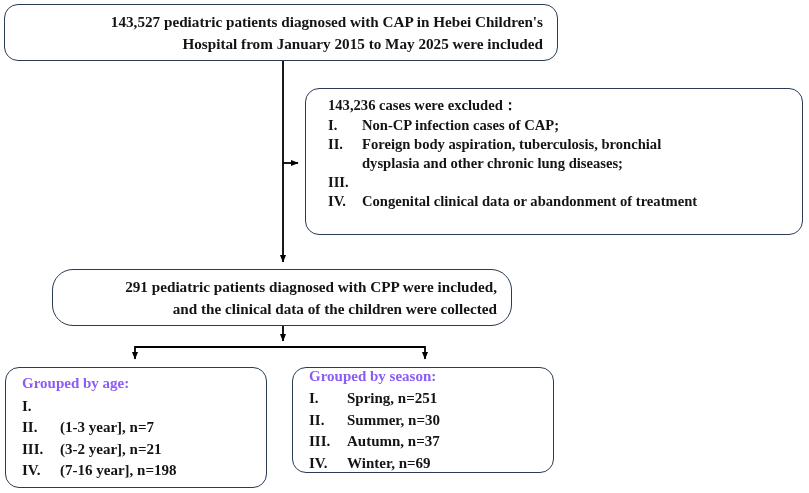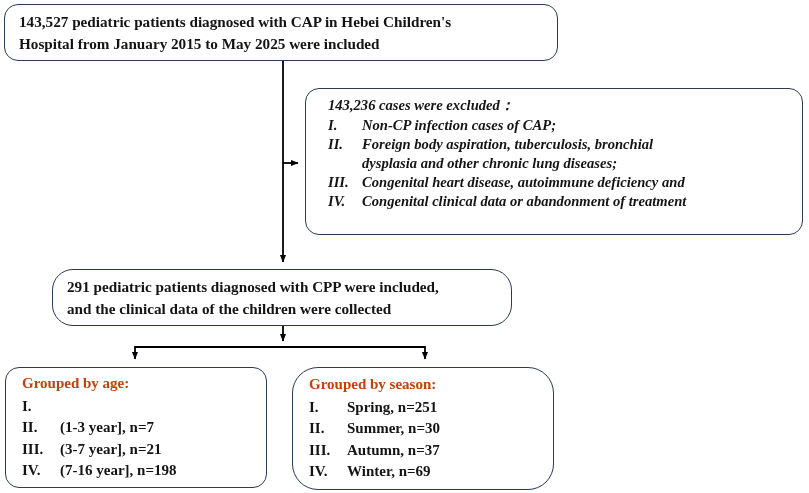--- a/index.html
+++ b/index.html
@@ -30,21 +30,21 @@
     position: absolute;
     box-sizing: border-box;
     border: 1.6px solid #2b3a55;
     border-radius: 14px;
     background: #ffffff;
     display: flex;
     flex-direction: column;
     justify-content: center;
   }
   .centered-node {
-    align-items: flex-start;
+    align-items: flex-end;
     text-align: center;
   }
   .node-line {
     font-weight: bold;
     font-size: 15.2px;
     color: #141414;
     line-height: 1.42;
     white-space: nowrap;
   }
   
@@ -56,21 +56,20 @@
     padding: 0 14px;
   }
   
   #box-exclusions {
     left: 305px;
     top: 88px;
     width: 498px;
     height: 147px;
     padding: 7px 10px 9px 22px;
     justify-content: flex-start;
-    font-style: italic;
   }
   #box-exclusions .node-line {
     font-size: 14.6px;
     line-height: 1.30;
   }
   .excl-heading {
     margin-bottom: 1px;
   }
   .excl-item {
     display: flex;
@@ -104,29 +103,28 @@
     top: 367px;
     width: 262px;
     height: 121px;
     padding: 6px 8px 6px 16px;
     justify-content: center;
   }
   #box-season {
     left: 292px;
     top: 367px;
     width: 262px;
-    height: 123px;
+    height: 106px;
     padding: 6px 8px 6px 16px;
     justify-content: center;
-    border-radius: 26px;
   }
   .group-heading {
     font-weight: bold;
     font-size: 15px;
-    color: #c2410c;
+    color: #8b5cf6;
     line-height: 1.44;
     margin-bottom: 1px;
   }
   .group-item {
     display: flex;
     align-items: baseline;
     font-weight: bold;
     font-size: 15px;
     color: #141414;
     line-height: 1.44;
@@ -179,21 +177,20 @@
       <span class="excl-num">II.</span>
       <span class="excl-text">
         <span>Foreign body aspiration, tuberculosis, bronchial</span>
         <span class="cont">dysplasia and other chronic lung diseases;</span>
       </span>
     </div>
 
     <div class="node-line excl-item">
       <span class="excl-num">III.</span>
       <span class="excl-text">
-        <span>Congenital heart disease, autoimmune deficiency and</span>
       </span>
     </div>
 
     <div class="node-line excl-item">
       <span class="excl-num">IV.</span>
       <span class="excl-text">
         <span>Congenital clinical data or abandonment of treatment</span>
       </span>
     </div>
   </div>
@@ -207,21 +204,21 @@
     <div class="group-heading">Grouped by age:</div>
     <div class="group-item">
       <span class="group-num">I.</span>
     </div>
     <div class="group-item">
       <span class="group-num">II.</span>
       <span>(1-3 year], n=7</span>
     </div>
     <div class="group-item">
       <span class="group-num">III.</span>
-      <span>(3-7 year], n=21</span>
+      <span>(3-2 year], n=21</span>
     </div>
     <div class="group-item">
       <span class="group-num">IV.</span>
       <span>(7-16 year], n=198</span>
     </div>
   </div>
 
   <div class="node-box" id="box-season">
     <div class="group-heading">Grouped by season:</div>
     <div class="group-item">

